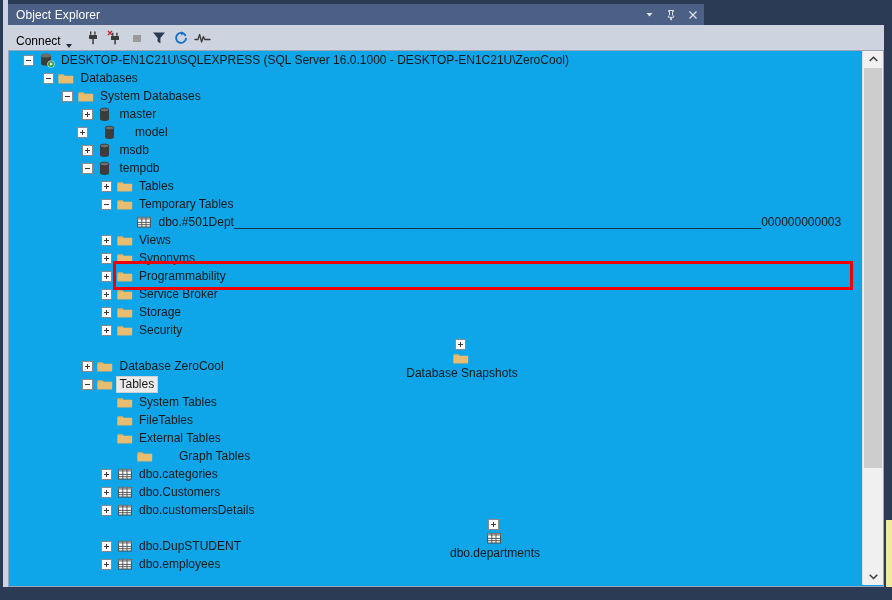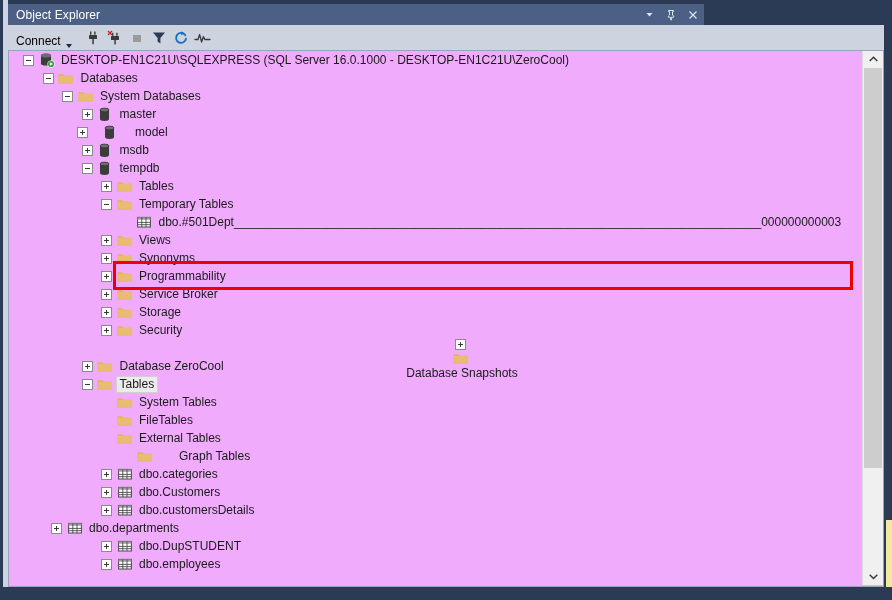--- a/index.html
+++ b/index.html
@@ -117,21 +117,21 @@
     align-items: center;
     justify-content: center;
   }
   .tool-icon svg { display: block; }
 
   
   #treepanel {
     position: absolute;
     left: 8px; top: 51px;
     width: 876px; height: 536px;
-    background: #f0abfc;
+    background: #0ea5e9;
     border: 1px solid #9aa3b8;
     border-top: none;
     box-sizing: border-box;
     overflow: hidden;
   }
   #treeinner {
     position: absolute;
     left: 0; top: 0;
     width: 853px; height: 534px;
     overflow: hidden;
@@ -589,21 +589,21 @@
           <span class="toggle plus"></span>
           <span class="icon">
             <svg width="14" height="13" viewBox="0 0 14 13">
               <rect x="0.6" y="1.4" width="12.8" height="9.6" fill="#ffffff" stroke="#4a4a4a" stroke-width="1"></rect>
               <rect x="0.6" y="1.4" width="12.8" height="2.3" fill="#9b9b9b"></rect>
               <path d="M4.8 1.6 V11 M9 1.6 V11 M0.8 6.4 H13.2 M0.8 8.7 H13.2" stroke="#4a4a4a" stroke-width="0.9"></path>
             </svg>
           </span>
           <span class="label">dbo.customersDetails</span>
         </div>
-        <div class="row" style="padding-left: 42px;">
+        <div class="row" style="padding-left: 119px; flex-direction: column;">
           <span class="toggle plus"></span>
           <span class="icon">
             <svg width="14" height="13" viewBox="0 0 14 13">
               <rect x="0.6" y="1.4" width="12.8" height="9.6" fill="#ffffff" stroke="#4a4a4a" stroke-width="1"></rect>
               <rect x="0.6" y="1.4" width="12.8" height="2.3" fill="#9b9b9b"></rect>
               <path d="M4.8 1.6 V11 M9 1.6 V11 M0.8 6.4 H13.2 M0.8 8.7 H13.2" stroke="#4a4a4a" stroke-width="0.9"></path>
             </svg>
           </span>
           <span class="label">dbo.departments</span>
         </div>

